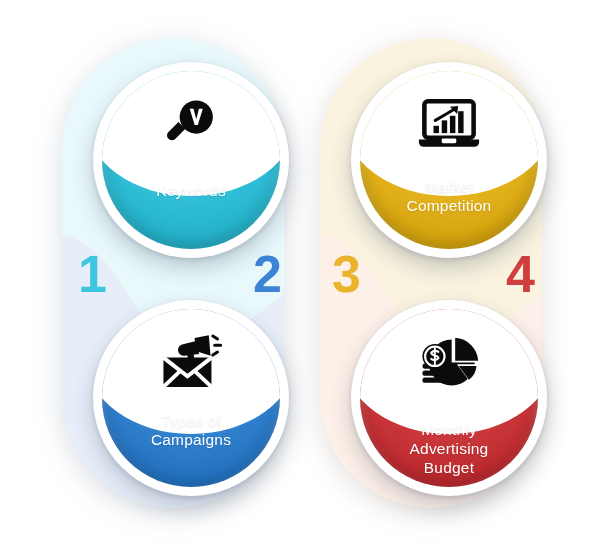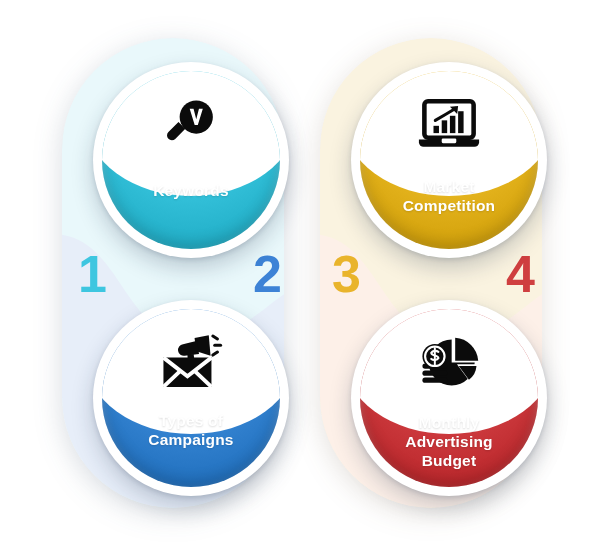--- a/index.html
+++ b/index.html
@@ -71,35 +71,35 @@
     transform:translateX(-50%);
     width:72px;height:64px;
     display:flex;align-items:center;justify-content:center;
   }
   .node .icon svg{display:block;}
   .node .label{
     position:absolute;left:0;right:0;
     color:#ffffff;
     text-align:center;
     font-size:15.5px;
-    font-weight:700;
+    font-weight:400;
     line-height:1.22;
     letter-spacing:.2px;
     text-shadow:0 1px 2px rgba(0,0,0,.14);
   }
 
   #node-1{left:93px; top:62px;}
   #node-2{left:351px;top:62px;}
   #node-3{left:93px; top:300px;}
   #node-4{left:351px;top:300px;}
 
   #node-1 .label{top:120px;}
   #node-2 .label{top:116px;}
   #node-3 .label{top:112px;text-align:center;}
-  #node-4 .label{top:114px;}
+  #node-4 .label{top:121px;}
 </style>
 </head>
 <body>
 
 <div id="stage">
 
   <div class="panel" id="panel-left">
     <svg width="222" height="470" viewBox="0 0 222 470" preserveAspectRatio="none">
       <defs>
         <clipPath id="clipL">

